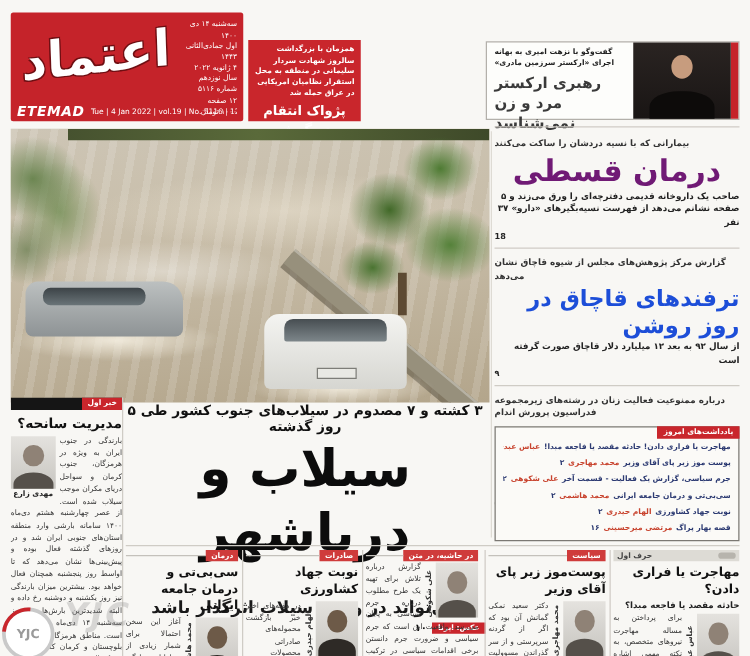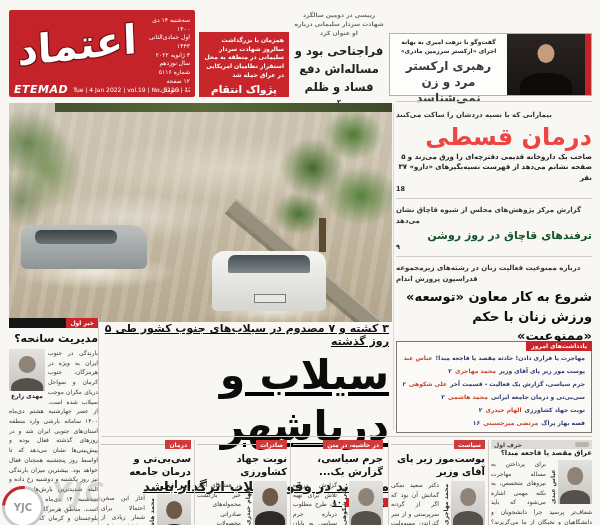--- a/index.html
+++ b/index.html
@@ -39,21 +39,21 @@
 
   
   .orchestra{position:absolute;left:389px;top:33px;width:203px;height:63px;
              border:1px solid #b3b0aa;background:#fdfdfb;display:flex;box-sizing:border-box;}
   .orch-strip{width:6px;background:#c5232a;flex:0 0 6px;}
   .orch-photo{flex:0 0 78px;position:relative;background:linear-gradient(180deg,#2a2422,#191514);overflow:hidden;}
   .orch-photo::before{content:"";position:absolute;top:10px;left:50%;transform:translateX(-50%);
                       width:17px;height:19px;border-radius:50%;background:#c79c7e;}
   .orch-photo::after{content:"";position:absolute;bottom:-6px;left:50%;transform:translateX(-50%);
                      width:52px;height:28px;border-radius:45% 45% 0 0;background:#0d0b0a;}
-  .orch-text{flex:1;padding:3px 6px;text-align:center;}
+  .orch-text{flex:1;padding:3px 6px;text-align:left;}
   .orch-kicker{font-size:6px;font-weight:bold;color:#222;line-height:1.5;}
   .orch-headline{font-size:12px;font-weight:bold;color:#3a3a3a;line-height:1.35;margin-top:3px;}
 
   
   .photo{position:absolute;left:9px;top:103px;width:383px;height:219px;overflow:hidden;
          background:linear-gradient(175deg,#cdc5b5 0%,#c7bca7 45%,#b3a58b 100%);}
   .photo .streaks{position:absolute;inset:0;
          background:repeating-linear-gradient(100deg,rgba(255,255,255,.14) 0 6px,transparent 6px 16px);}
   .photo .glare{position:absolute;inset:0;background:
          radial-gradient(140px 34px at 32% 52%,rgba(255,255,255,.40),transparent 70%),
@@ -83,34 +83,34 @@
         background:linear-gradient(180deg,#f4f4f1,#d6d6d1);}
   .car-white::before{content:"";position:absolute;top:4px;left:16px;right:16px;height:18px;
         border-radius:7px 7px 2px 2px;background:linear-gradient(180deg,#474e52,#7d868a);}
   .car-white::after{content:"";position:absolute;bottom:8px;left:42px;width:30px;height:7px;
         background:#e9e9e4;border:1px solid #7d7d78;}
   .foam{position:absolute;filter:blur(1px);background:radial-gradient(ellipse,rgba(242,236,222,.95),transparent 70%);}
   .foam1{left:0px;top:152px;width:170px;height:34px;}
   .foam2{left:190px;top:192px;width:150px;height:30px;}
 
   
-  .lead{position:absolute;left:100px;top:322px;width:289px;text-align:right;text-decoration:underline;}
+  .lead{position:absolute;left:100px;top:322px;width:289px;text-align:center;}
   .lead-kicker{font-size:11px;font-weight:bold;color:#111;}
   .lead-headline{font-size:41px;font-weight:bold;color:#0c0c0c;line-height:1.25;margin-top:2px;letter-spacing:-1px;}
   .lead-sub{font-size:13.5px;font-weight:bold;color:#1a1a1a;line-height:1.5;margin-top:3px;}
   .lead-credit-row{display:flex;align-items:center;gap:4px;margin-top:2px;justify-content:flex-start;}
   .credit-badge{background:#c9262c;color:#fff;font-size:6px;padding:1px 5px;font-weight:bold;}
   .lead-page{font-size:8px;font-weight:bold;color:#111;}
 
   
   .rc{position:absolute;left:396px;top:104px;width:196px;}
   .rc-story{padding:6px 0 5px;}
   .rc-kicker{font-size:7px;font-weight:bold;color:#333;text-align:left;line-height:1.5;}
-  .rc-headline-1{font-size:24px;font-weight:bold;color:#ef4444;text-align:right;margin:2px 0 1px;}
-  .rc-headline-2{font-size:11px;font-weight:bold;color:#14532d;text-align:right;margin:3px 0 1px;}
+  .rc-headline-1{font-size:24px;font-weight:bold;color:#701a75;text-align:center;margin:2px 0 1px;}
+  .rc-headline-2{font-size:18px;font-weight:bold;color:#1d4ed8;text-align:right;margin:3px 0 1px;}
   .rc-headline-3{font-size:13px;font-weight:bold;color:#0d0d0d;text-align:right;line-height:1.5;margin-top:3px;}
   .rc-sub{font-size:7px;font-weight:bold;color:#222;text-align:right;line-height:1.55;}
   .rc-page{font-size:6.5px;font-weight:bold;color:#222;text-align:left;margin-top:1px;}
 
   .notes-box{position:absolute;left:396px;top:341px;width:196px;height:92px;
              border:1.5px solid #7b7873;background:#fbfaf7;box-sizing:border-box;padding:9px 6px 2px;}
   .notes-tab{position:absolute;top:-1px;right:-1px;background:#c9262c;color:#fff;
              font-size:6px;font-weight:bold;padding:1px 5px 2px;}
   .note-row{display:flex;align-items:baseline;gap:3px;font-size:6px;line-height:13px;
             white-space:nowrap;overflow:hidden;}
@@ -185,25 +185,20 @@
       <span class="dateline-en">Tue | 4 Jan 2022 | vol.19 | No. 5116 | 12 Pages | 10000 Rials</span>
     </div>
   </div>
 
   <div class="revenge-box">
     <div class="revenge-kicker">همزمان با بزرگداشت سالروز شهادت سردار سلیمانی در منطقه به محل استقرار نظامیان امریکایی در عراق حمله شد</div>
     <div class="revenge-headline">پژواک انتقام در گوش واشنگتن</div>
     <div class="revenge-page">۳</div>
   </div>
 
-  <div class="raisi">
-    <div class="raisi-kicker">رییسی در دومین سالگرد شهادت سردار سلیمانی درباره او عنوان کرد</div>
-    <div class="raisi-headline">فراجناحی بود و مساله‌اش دفع فساد و ظلم</div>
-    <div class="raisi-page">۲</div>
-  </div>
 
   <div class="orchestra">
     <div class="orch-strip"></div>
     <div class="orch-photo"></div>
     <div class="orch-text">
       <div class="orch-kicker">گفت‌وگو با نزهت امیری به بهانه اجرای «ارکستر سرزمین مادری»</div>
       <div class="orch-headline">رهبری ارکستر مرد و زن نمی‌شناسد</div>
     </div>
   </div>
 
@@ -239,20 +234,21 @@
   <div class="rc">
     <div class="rc-story">
       <div class="rc-kicker">بیمارانی که با نسیه دردشان را ساکت می‌کنند</div>
       <div class="rc-headline-1">درمان قسطی</div>
       <div class="rc-sub">صاحب یک داروخانه قدیمی دفترچه‌ای را ورق می‌زند و ۵ صفحه نشانم می‌دهد از فهرست نسیه‌بگیرهای «دارو» ۳۷ نفر</div>
       <div class="rc-page">18</div>
     </div>
     <div class="rc-story" style="border-top:1px solid #cfccc5;">
       <div class="rc-kicker">گزارش مرکز پژوهش‌های مجلس از شیوه قاچاق نشان می‌دهد</div>
       <div class="rc-headline-2">ترفندهای قاچاق در روز روشن</div>
+      <div class="rc-sub">از سال ۹۲ به بعد ۱۲ میلیارد دلار قاچاق صورت گرفته است</div>
       <div class="rc-page">۹</div>
     </div>
     <div class="rc-story" style="border-top:1px solid #cfccc5;">
       <div class="rc-kicker">درباره ممنوعیت فعالیت زنان در رشته‌های زیرمجموعه فدراسیون پرورش اندام</div>
       <div class="rc-headline-3">شروع به کار معاون «توسعه» ورزش زنان با حکم «ممنوعیت»</div>
       <div class="rc-page">۵</div>
     </div>
   </div>
 
   <div class="notes-box">
@@ -325,21 +321,20 @@
       <div class="portrait dark p-34x44"></div>
     </div>
     <div class="col-body">در هفته‌های اخیر خبر بازگشت محموله‌های صادراتی محصولات کشاورزی ایران اعم از فلفل دلمه‌ای، کیوی و سیب‌زمینی، نقل محافل اقتصادی و تجاری شده است. باید به این نکته توجه داد که شرایط صادرات محصولات کشاورزی نیازمند نگاه امور است.</div>
   </div>
 
   <div class="news-col" style="left:293px;width:90px;">
     <div class="col-label-row">
       <span class="col-label">در حاشیه، در متن</span>
       <span class="col-label-line"></span>
     </div>
-    <div class="col-headline">جرم سیاسی، گزارش یک...</div>
     <div class="col-photowrap">
       <span class="vname">علی شکوهی</span>
       <div class="portrait p-34x44"></div>
     </div>
     <div class="col-body">گزارش درباره تلاش برای تهیه یک طرح مطلوب درباره جرم سیاسی به پایان می‌رسد. واقعیت این است که جرم سیاسی و ضرورت جرم دانستن برخی اقدامات سیاسی در ترکیب حزبی، محل اختلاف کارشناسان بوده است.</div>
   </div>
 
   <div class="news-col" style="left:391px;width:94px;">
     <div class="col-label-row">
       <span class="col-label">سیاست</span>
@@ -351,21 +346,22 @@
       <div class="portrait p-34x44"></div>
     </div>
     <div class="col-body">دکتر سعید نمکی گمانش آن بود که اگر از گردنه سرپرستی و از سر گذراندن مسوولیت به سلامت عبور کند، ماندگار می‌شود و در دولت سیزدهم هم سوار بر مراد خواهد بود؛ سیاست اما بی‌رحم است.</div>
   </div>
 
   <div class="news-col" style="left:491px;width:101px;">
     <div class="col-label-row gray">
       <span class="col-logo-dot"></span>
       <span class="col-label-gray">حرف اول</span>
     </div>
-    <div class="col-sub">عراق مقصد یا فاجعه مبدا؟</div>
+    <div class="col-headline">مهاجرت یا فراری دادن؟</div>
+    <div class="col-sub">حادثه مقصد یا فاجعه مبدا؟</div>
     <div class="col-photowrap">
       <span class="vname">عباس عبدی</span>
       <div class="portrait p-34x44"></div>
     </div>
     <div class="col-body">برای پرداختن به مساله مهاجرت نیروهای متخصص، به نکته مهمی اشاره می‌شود که باید شفاف‌تر پرسید چرا دانشجویان و دانشگاهیان و نخبگان از ما می‌گریزند؟ حادثه در مقصد است یا فاجعه در مبدا؟</div>
   </div>
 
   <div class="hline" style="left:396px;top:101px;width:196px;"></div>
   <div class="hline" style="left:101px;top:436px;width:491px;"></div>
   <div class="vline" style="left:98px;top:318px;height:207px;"></div>

